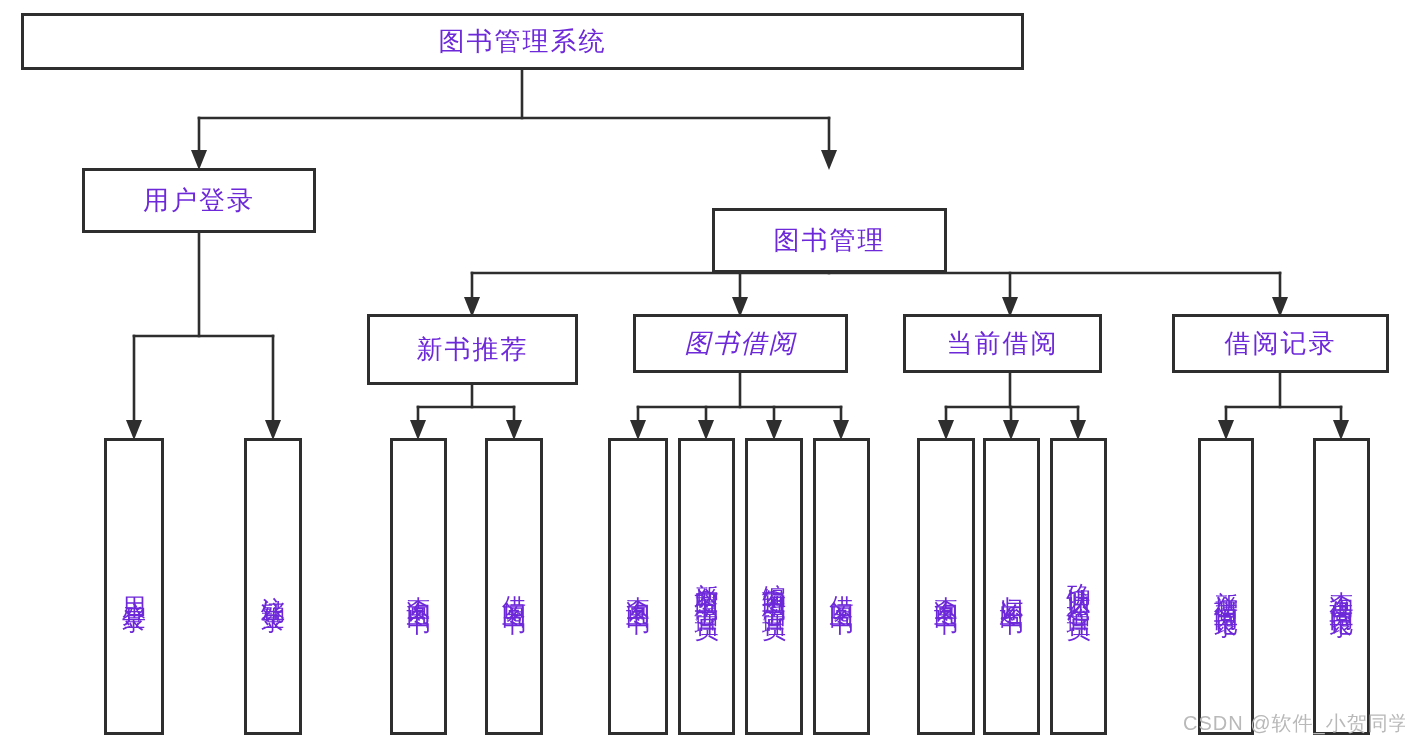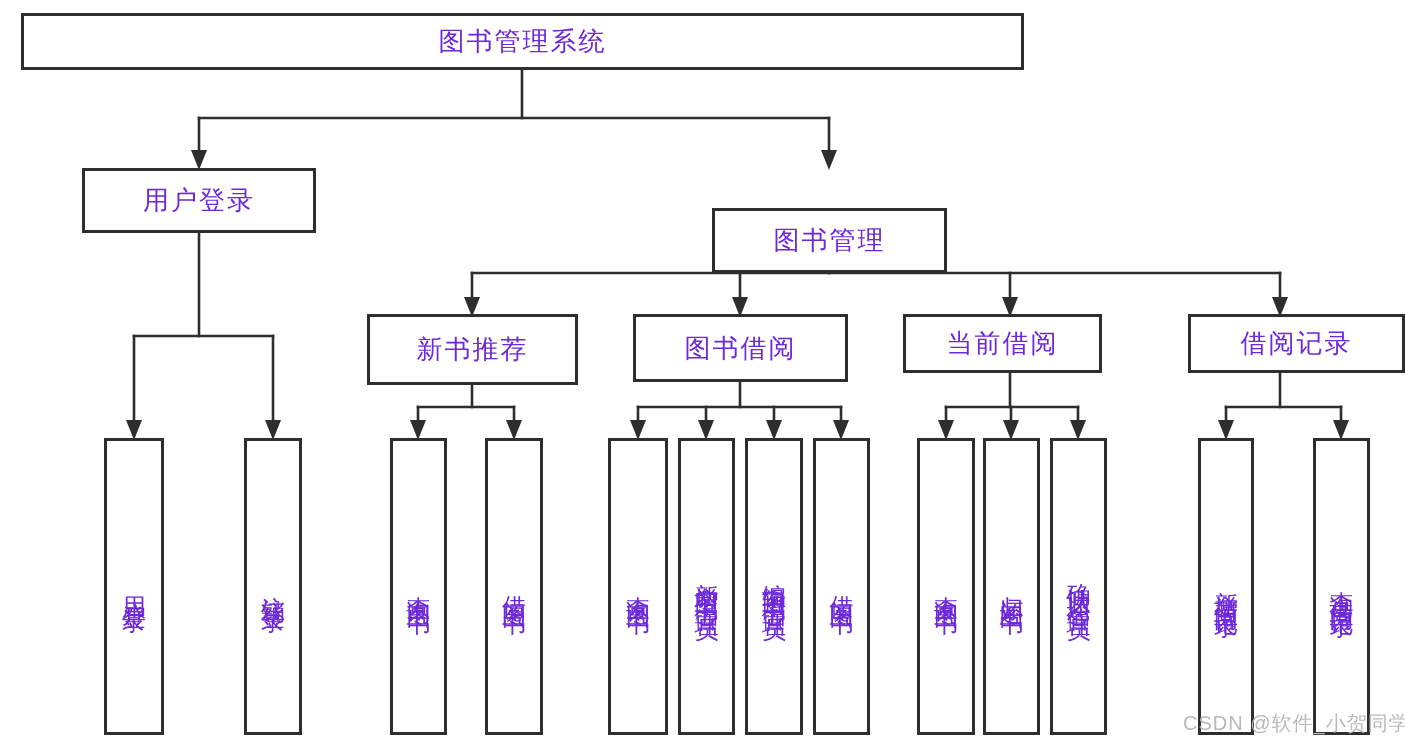--- a/index.html
+++ b/index.html
@@ -146,27 +146,27 @@
   <div class="box" style="left:82px; top:168px; width:234px; height:65px;">
     <span class="hlabel">用户登录</span>
   </div>
   <div class="box" style="left:712px; top:168px; width:235px; height:65px;margin-top:40px;">
     <span class="hlabel">图书管理</span>
   </div>
 
   <div class="box" style="left:367px; top:314px; width:211px; height:71px;">
     <span class="hlabel">新书推荐</span>
   </div>
-  <div class="box" style="left:633px; top:314px; width:215px; height:68px;">
+  <div class="box" style="left:633px; top:314px; width:215px; height:59px;font-style:italic;">
     <span class="hlabel">图书借阅</span>
   </div>
   <div class="box" style="left:903px; top:314px; width:199px; height:59px;">
     <span class="hlabel">当前借阅</span>
   </div>
-  <div class="box" style="left:1172px; top:314px; width:217px; height:59px;margin-left:16px;">
+  <div class="box" style="left:1172px; top:314px; width:217px; height:59px;">
     <span class="hlabel">借阅记录</span>
   </div>
 
   <div class="box" style="left:104px; top:438px; width:60px; height:297px;">
     <span class="vlabel">用户登录</span>
   </div>
   <div class="box" style="left:244px; top:438px; width:58px; height:297px;">
     <span class="vlabel">注销登录</span>
   </div>
 

